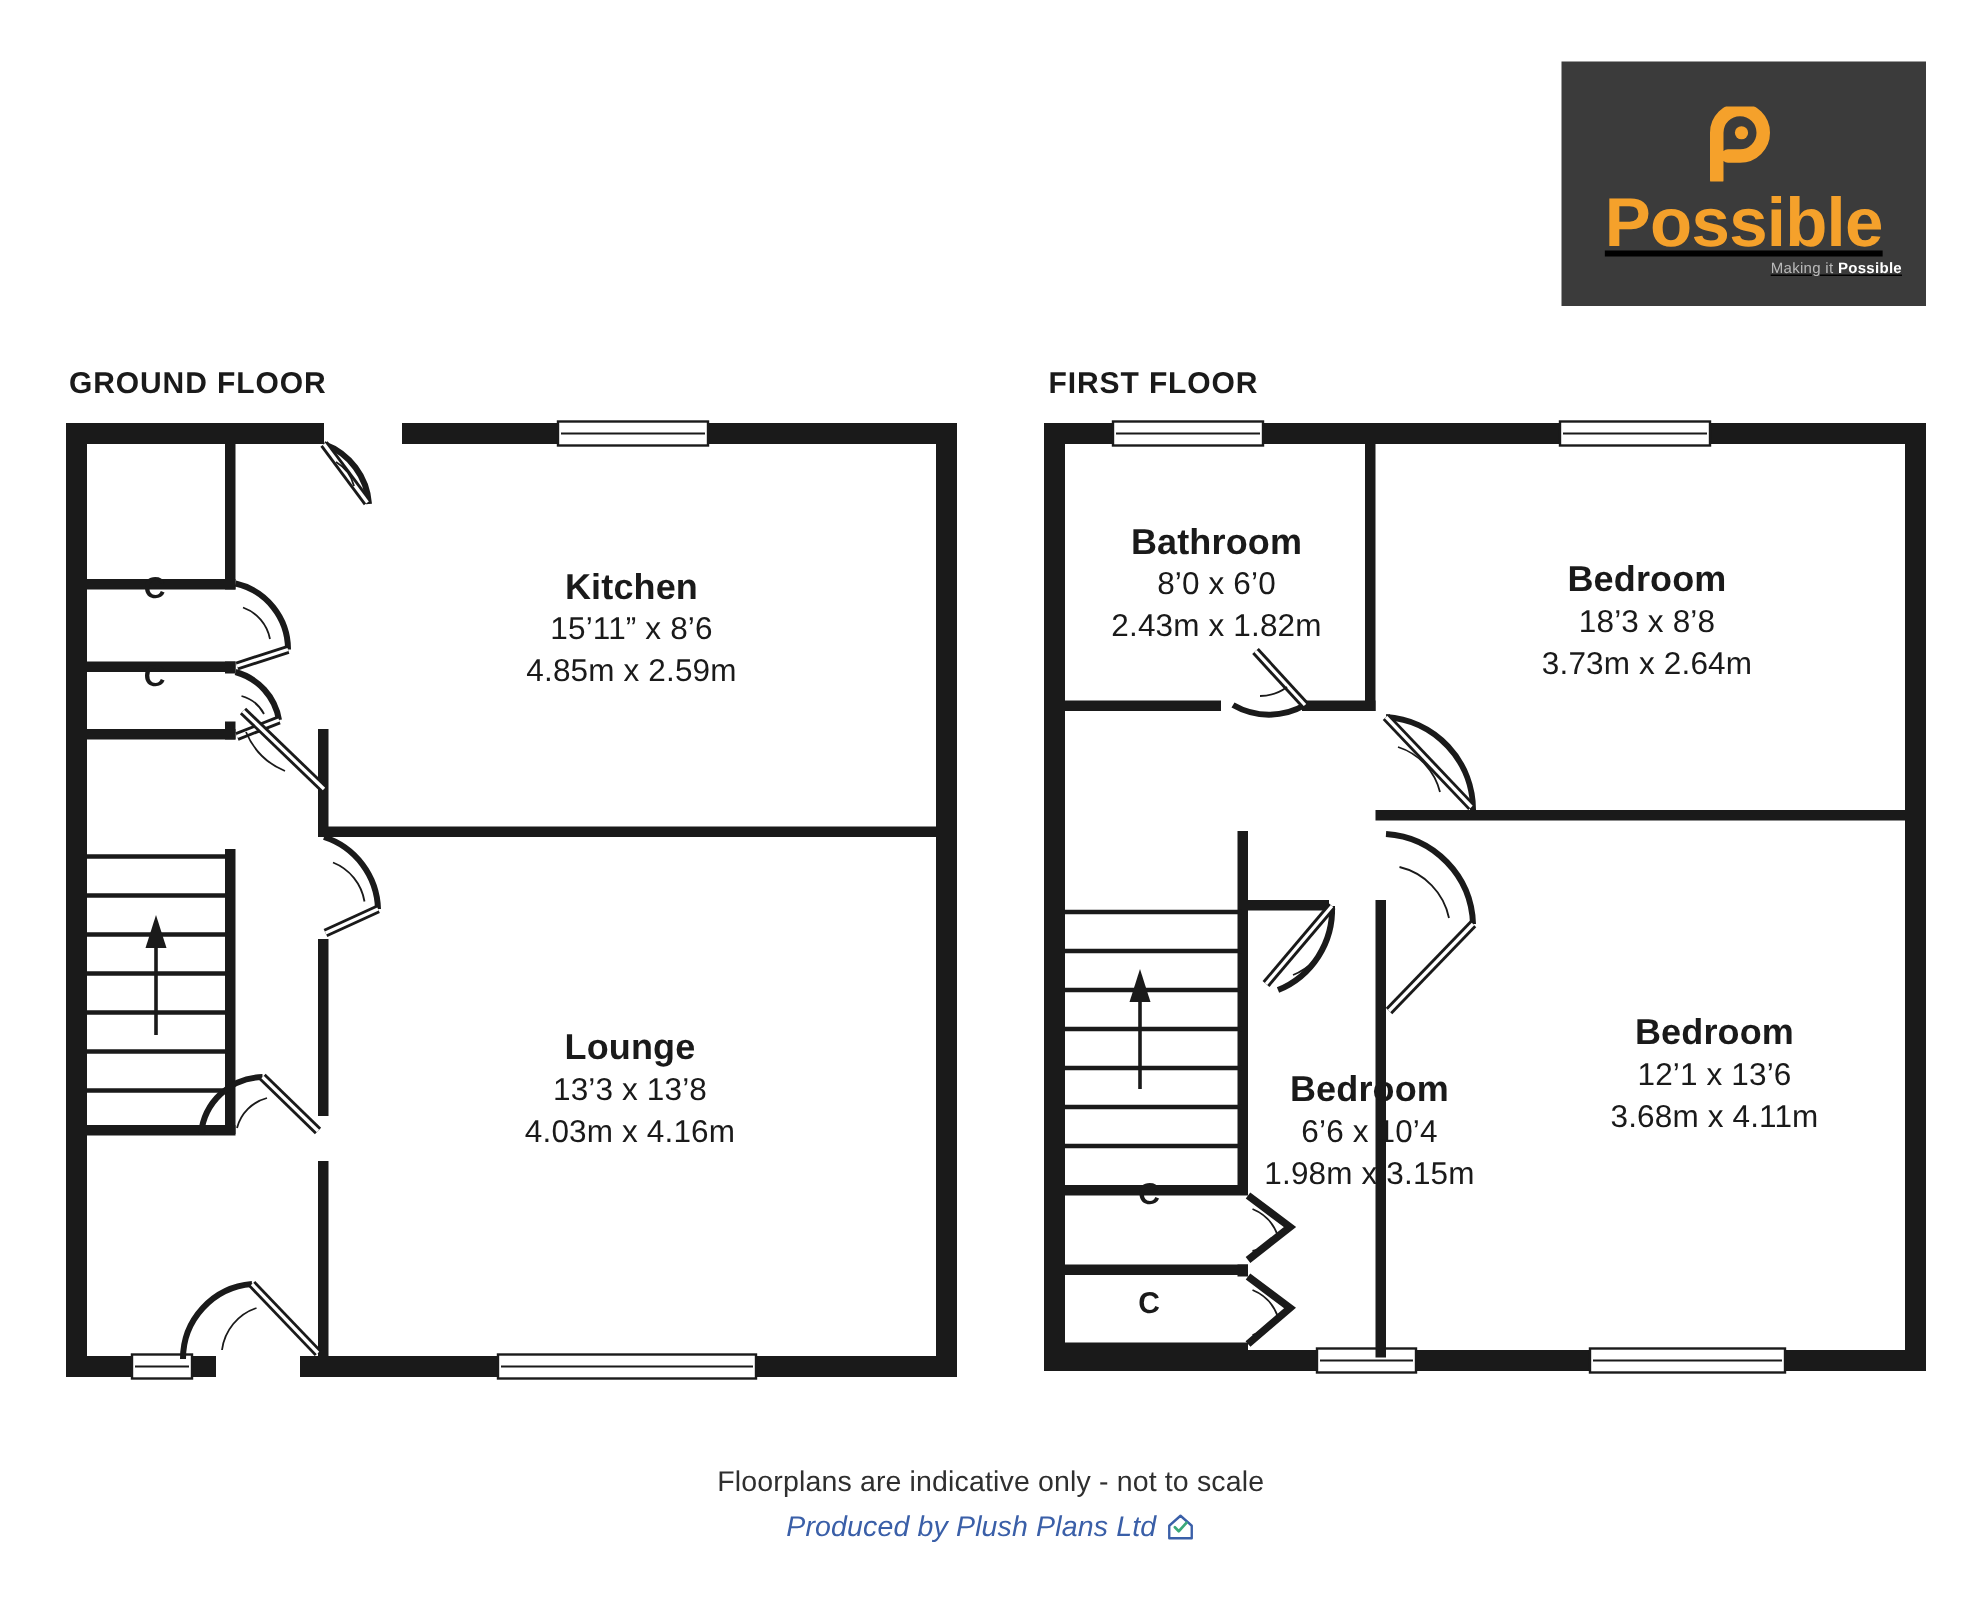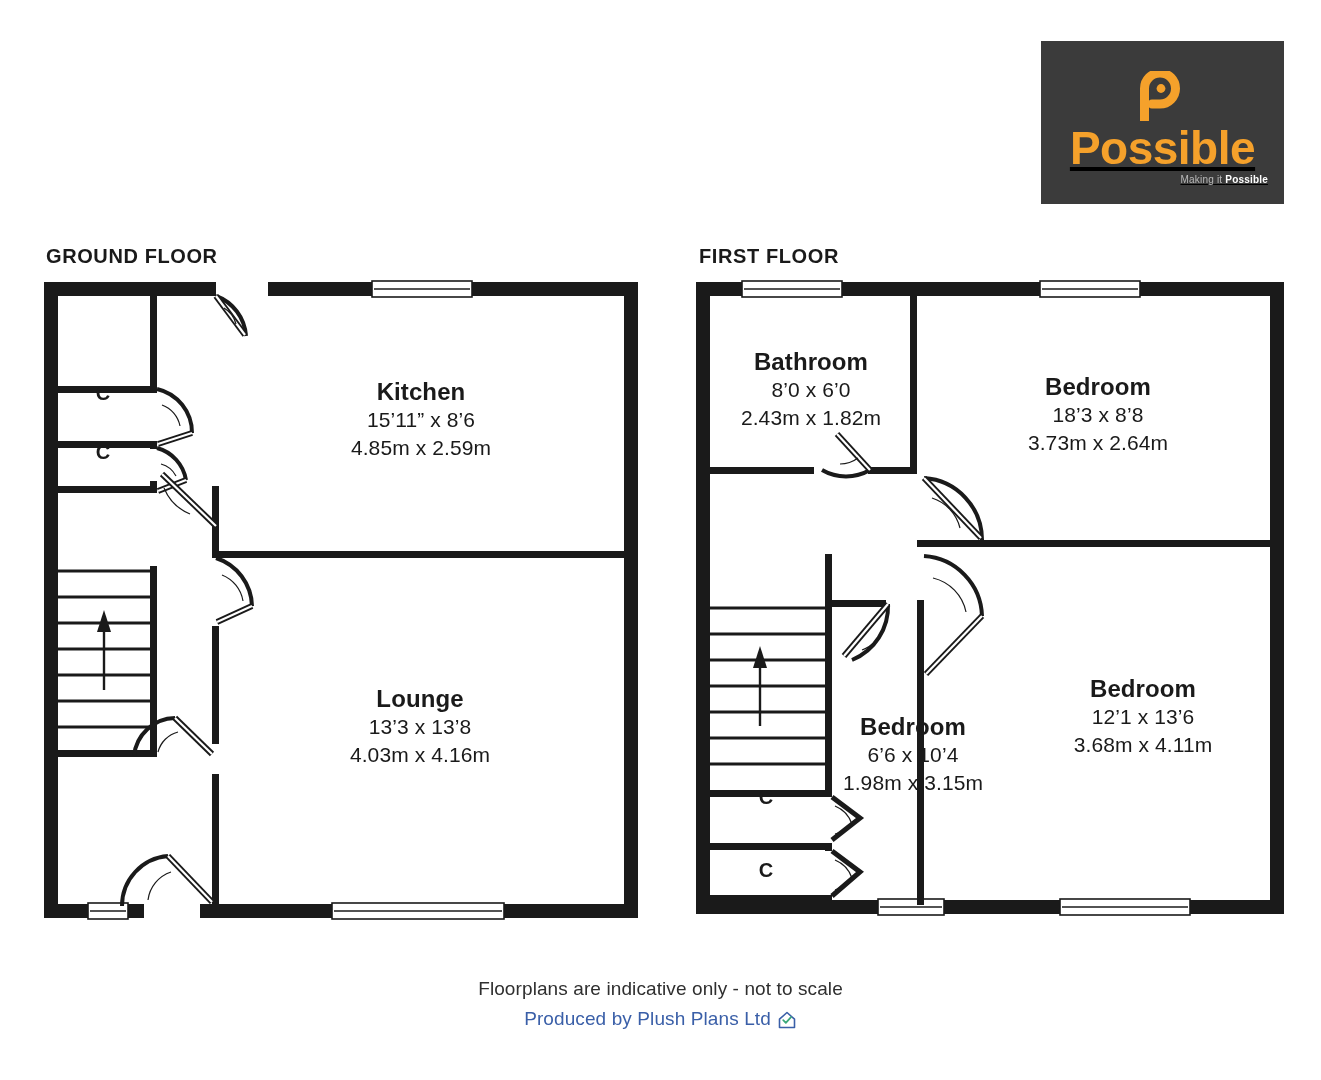--- a/index.html
+++ b/index.html
@@ -113,23 +113,24 @@
     font-size: 19px;
     color: #2f2f2f;
     letter-spacing: 0.1px;
   }
   .foot-2 {
     margin-top: 8px;
     font-size: 19px;
     color: #3a5fa8;
     letter-spacing: 0.1px;
     display: flex;
-    align-items: flex-end;
+    align-items: flex-start;
     justify-content: center;
     gap: 6px;
+    font-style: italic;
   }
   .house-icon { display: inline-block; width: 20px; height: 20px; vertical-align: -3px;}
 </style>
 </head>
 <body>
 
 <div class="page">
 
   <div class="logo-box">
     <svg class="logo-mark" viewBox="0 0 46 50">

